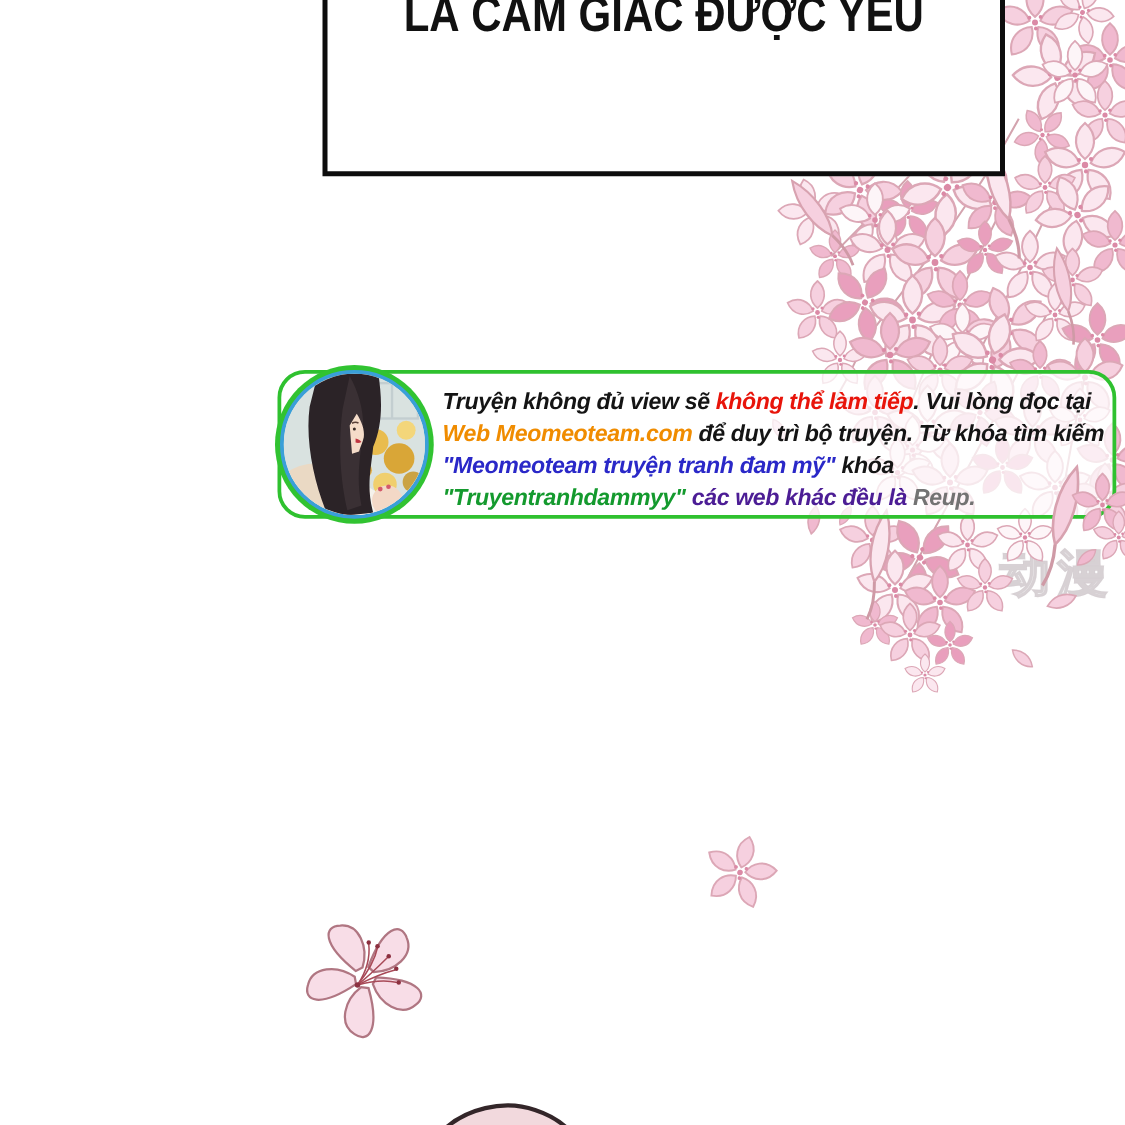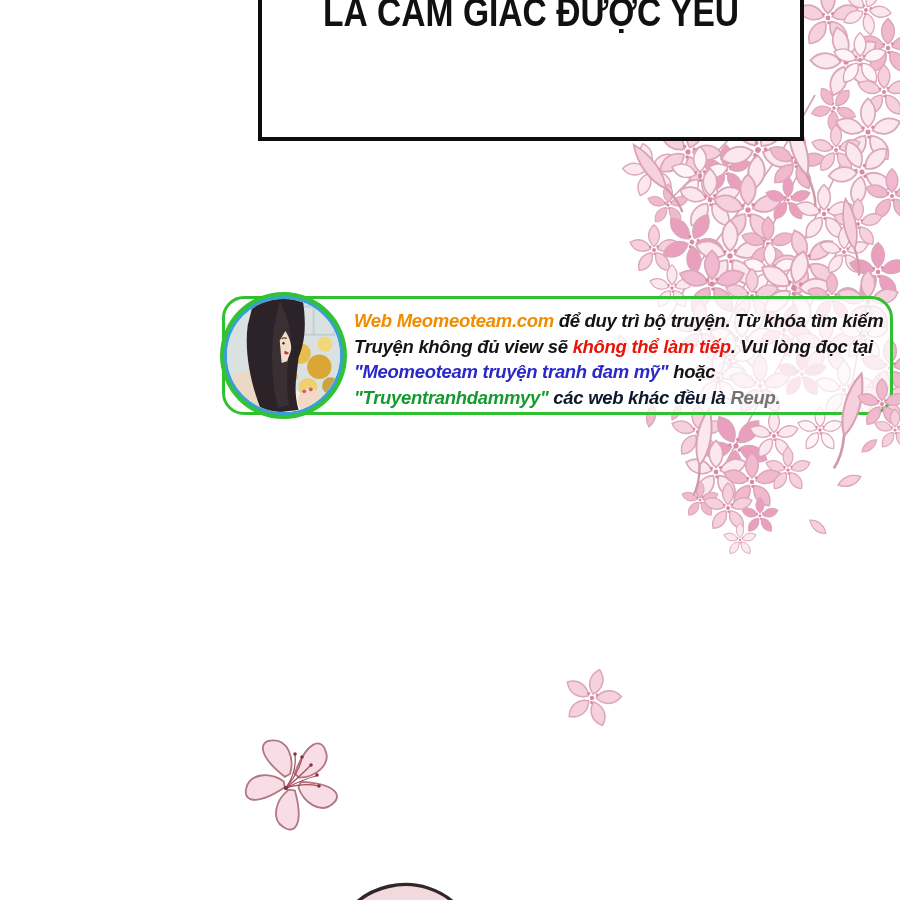--- a/index.html
+++ b/index.html
@@ -35,20 +35,21 @@
     border-radius:50%;background:#31c331;box-sizing:border-box;padding:4px;}
   .avatar-inner{width:100%;height:100%;border-radius:50%;overflow:hidden;
     border:3px solid #3a9fd8;box-sizing:border-box;background:#dfe6e4;}
   .avatar-inner svg{display:block;width:100%;height:100%;}
 </style>
 </head>
 <body>
 
 <div id="stage">
 
+  <div class="watermark">动漫</div>
 
   <svg class="art art-back" viewBox="0 0 900 900">
     <defs>
       <g id="bl">
         <g fill="currentColor" stroke="#dca7b6" stroke-width="1.1">
           <path d="M0,-3 C5,-7 7,-15 0,-21 C-7,-15 -5,-7 0,-3 Z"></path>
           <path d="M0,-3 C5,-7 7,-15 0,-21 C-7,-15 -5,-7 0,-3 Z" transform="rotate(72)"></path>
           <path d="M0,-3 C5,-7 7,-15 0,-21 C-7,-15 -5,-7 0,-3 Z" transform="rotate(144)"></path>
           <path d="M0,-3 C5,-7 7,-15 0,-21 C-7,-15 -5,-7 0,-3 Z" transform="rotate(216)"></path>
           <path d="M0,-3 C5,-7 7,-15 0,-21 C-7,-15 -5,-7 0,-3 Z" transform="rotate(288)"></path>
@@ -188,24 +189,24 @@
       <path d="M356,903 C372,888 402,879 428,888 C440,892 448,897 454,903" fill="none" stroke="#332629" stroke-width="3.4" stroke-linecap="round"></path>
     </g>
   </svg>
 
   <div class="speech-box">
     <div class="speech-text">LÀ CẢM GIÁC ĐƯỢC YÊU</div>
   </div>
 
   <div class="banner">
     <div class="banner-lines">
+        <div class="bline"><span style="color: rgb(20, 20, 20);">Truyện không đủ view sẽ </span><span style="color: rgb(232, 20, 10);">không thể làm tiếp</span><span style="color: rgb(20, 20, 20);">. Vui lòng đọc tại</span></div>
         <div class="bline"><span style="color: rgb(240, 140, 0);">Web Meomeoteam.com</span><span style="color: rgb(20, 20, 20);"> để duy trì bộ truyện. Từ khóa tìm kiếm</span></div>
-        <div class="bline"><span style="color: rgb(20, 20, 20);">Truyện không đủ view sẽ </span><span style="color: rgb(232, 20, 10);">không thể làm tiếp</span><span style="color: rgb(20, 20, 20);">. Vui lòng đọc tại</span></div>
-        <div class="bline"><span style="color: rgb(42, 40, 200);">"Meomeoteam truyện tranh đam mỹ"</span><span style="color: rgb(20, 20, 20);"> hoặc</span></div>
-        <div class="bline"><span style="color: rgb(20, 154, 46);">"Truyentranhdammyy"</span><span style="color: #0f172a;"> các web khác đều là </span><span style="color: #737373;">Reup.</span></div>
+        <div class="bline"><span style="color: rgb(42, 40, 200);">"Meomeoteam truyện tranh đam mỹ"</span><span style="color: rgb(20, 20, 20);"> khóa</span></div>
+        <div class="bline"><span style="color: rgb(20, 154, 46);">"Truyentranhdammyy"</span><span style="color: #4c1d95;"> các web khác đều là </span><span style="color: #737373;">Reup.</span></div>
       </div>
   </div>
 
   <div class="avatar">
     <div class="avatar-inner">
       <svg viewBox="0 0 120 120">
         <rect width="120" height="120" fill="#d9e2e0"></rect>
         <g stroke="#c3ced0" stroke-width="2" fill="none">
           <rect x="70" y="8" width="44" height="30"></rect>
             <line x1="92" y1="8" x2="92" y2="38"></line>

